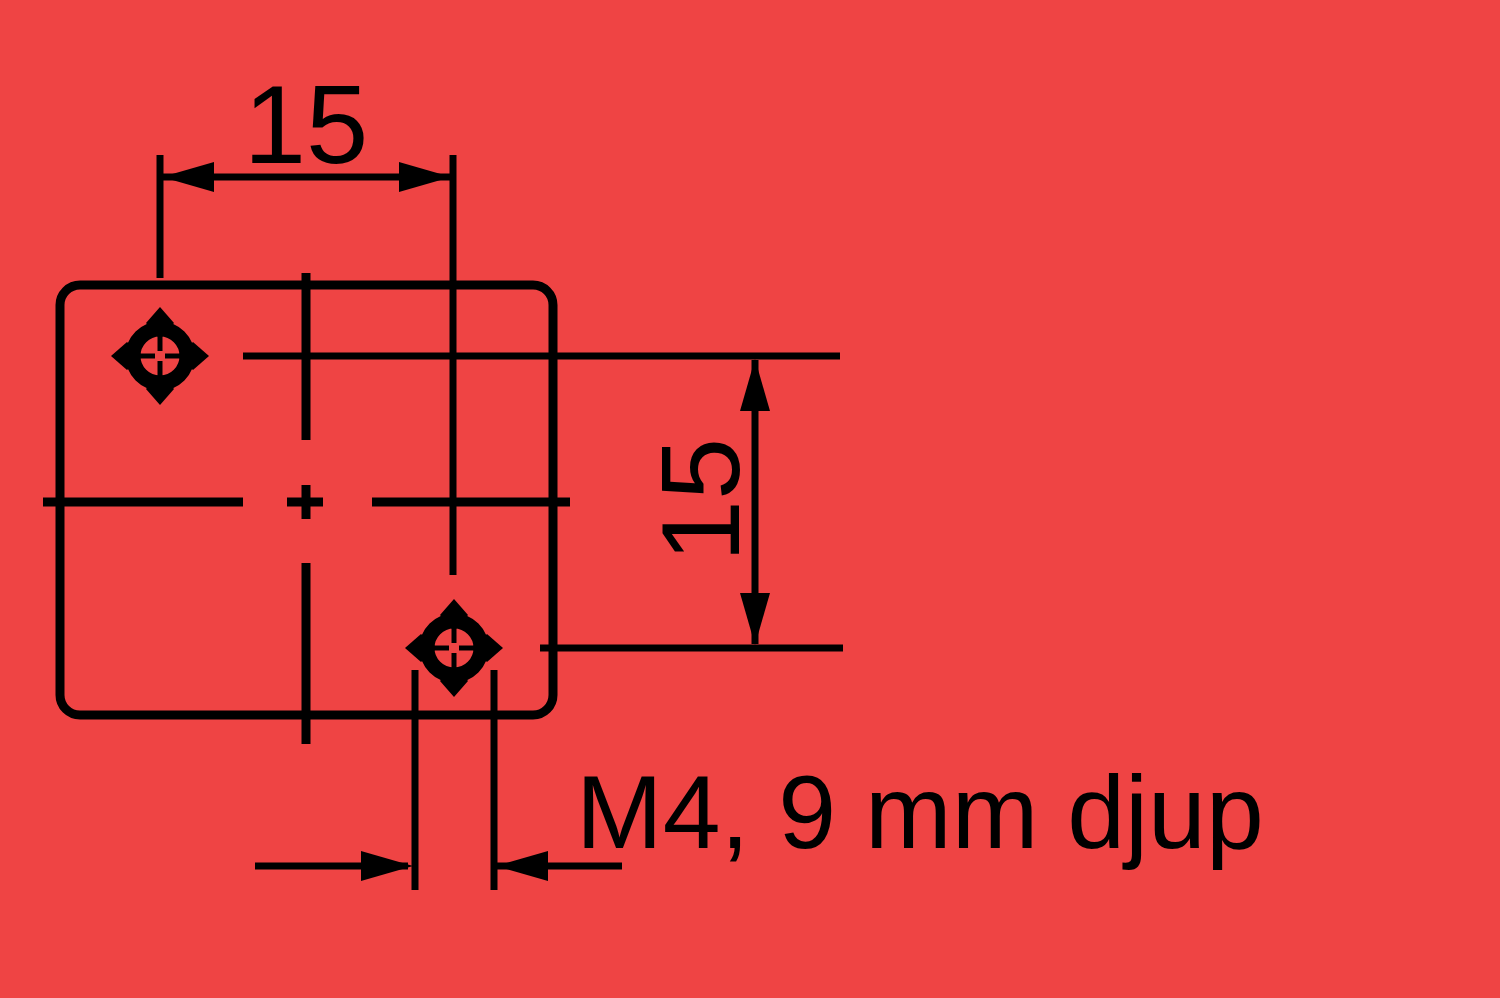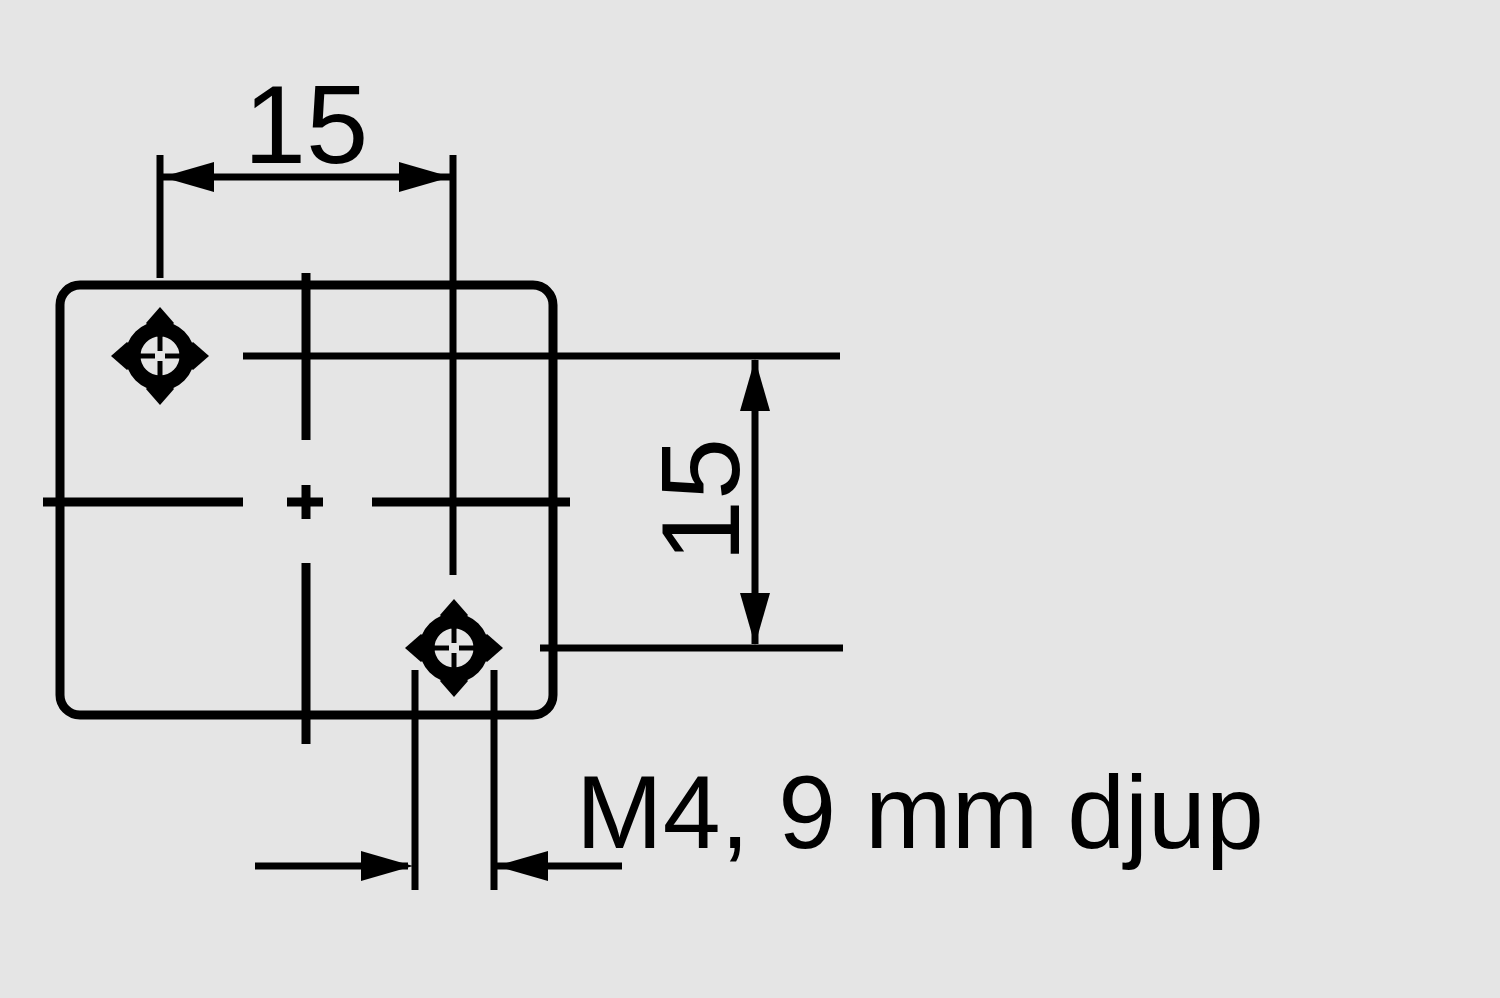--- a/index.html
+++ b/index.html
@@ -4,21 +4,21 @@
 <style>
   html, body {
     margin: 0;
     padding: 0;
     background: #ffffff;
   }
   .stage {
     position: relative;
     width: 1500px;
     height: 998px;
-    background: #e5e5e5;
+    background: #ef4444;
     overflow: hidden;
   }
   svg { display: block; }
   .outline {
     fill: none;
     stroke: #000000;
     stroke-width: 9;
     stroke-linejoin: round;
   }
   .centerline {

